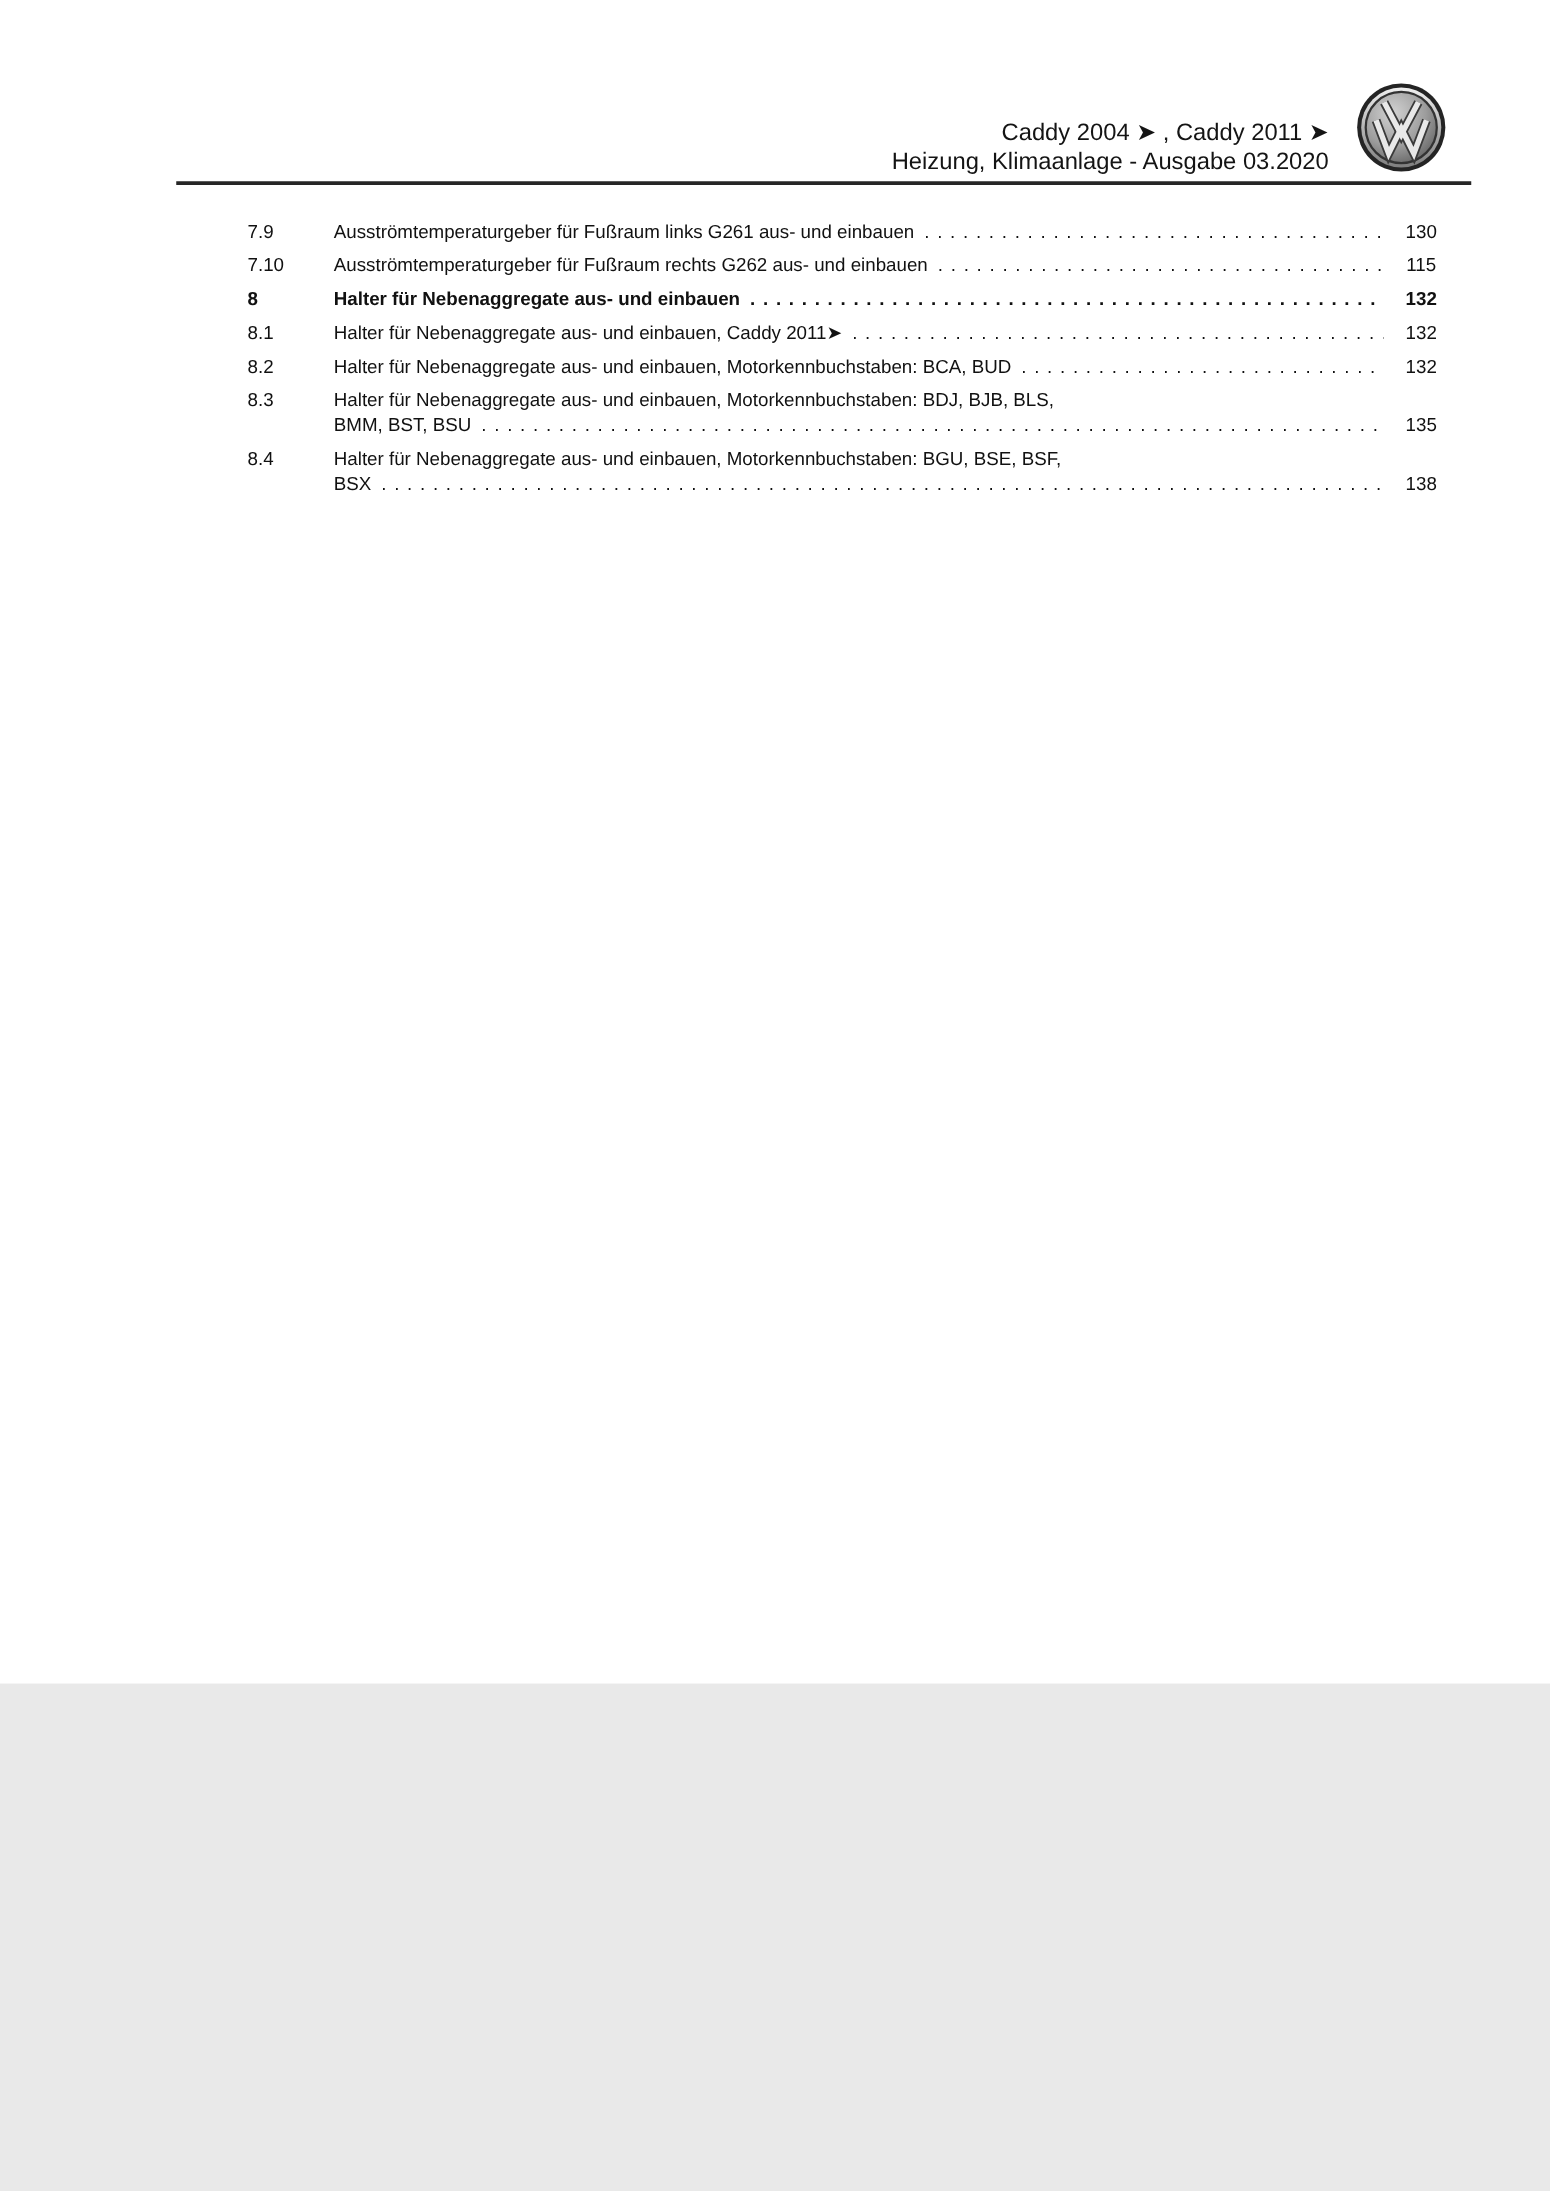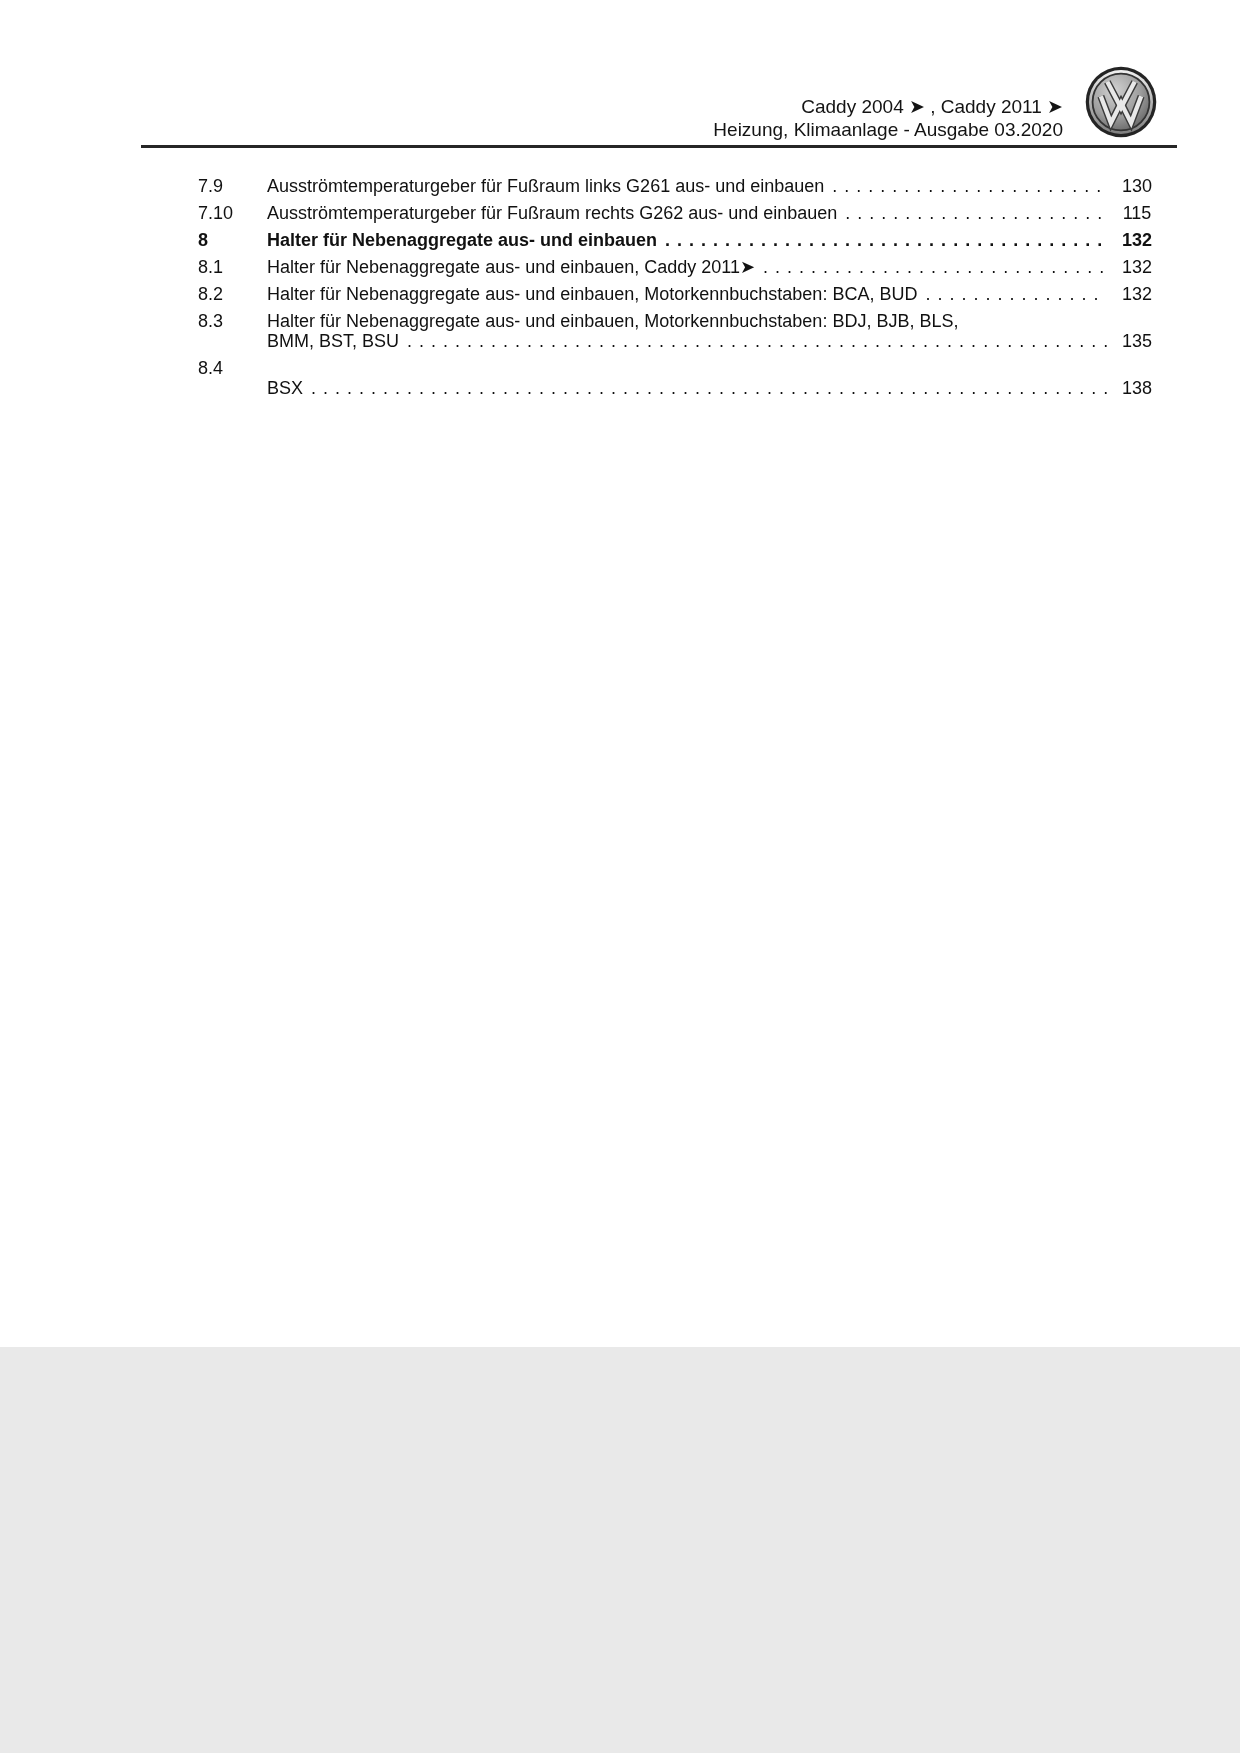--- a/index.html
+++ b/index.html
@@ -37,21 +37,21 @@
     background: #262626;
   }
   .header-rule { left: 141px; top: 145px; width: 1036px; }
 
   
   .toc {
     position: absolute;
     left: 198px;
     top: 176px;
     width: 956px;
-    font-size: 18px;
+    font-size: 15px;
   }
   .toc-entry { margin: 0 0 7px 0; }
   .toc-entry.bold { font-weight: bold; margin-top: 3px; }
   .toc-line { display: flex; line-height: 20px; }
   .toc-num { flex: none; width: 69px; }
   .toc-text { flex: none; white-space: nowrap; }
   .toc-leader {
     flex: 1 1 auto;
     overflow: hidden;
     white-space: nowrap;
@@ -178,20 +178,21 @@
         <span class="toc-num"></span>
         <span class="toc-text">BMM, BST, BSU</span>
         <span class="toc-leader"></span>
         <span class="toc-page">135</span>
       </div>
     </div>
 
     <div class="toc-entry">
       <div class="toc-line">
         <span class="toc-num">8.4</span>
+        <span class="toc-text">Halter für Nebenaggregate aus- und einbauen, Motorkennbuchstaben: BGU, BSE, BSF,</span>
       </div>
       <div class="toc-line">
         <span class="toc-num"></span>
         <span class="toc-text">BSX</span>
         <span class="toc-leader"></span>
         <span class="toc-page">138</span>
       </div>
     </div>
 
   </div>

